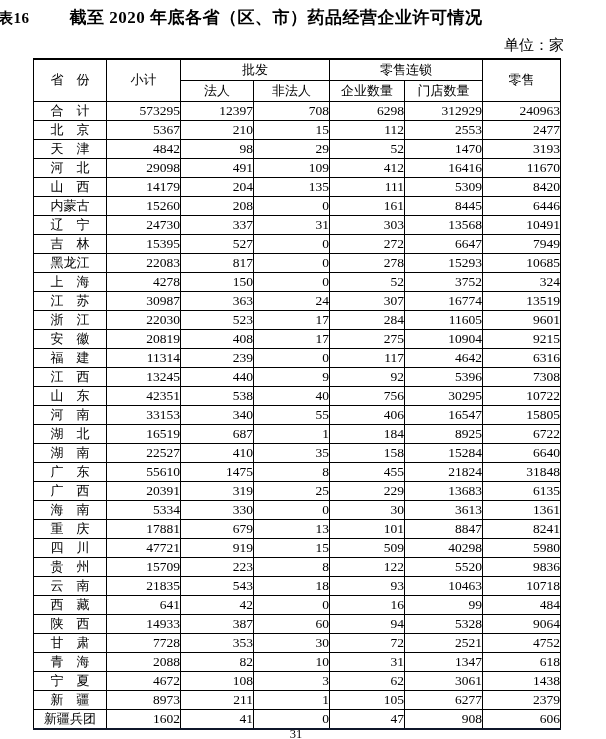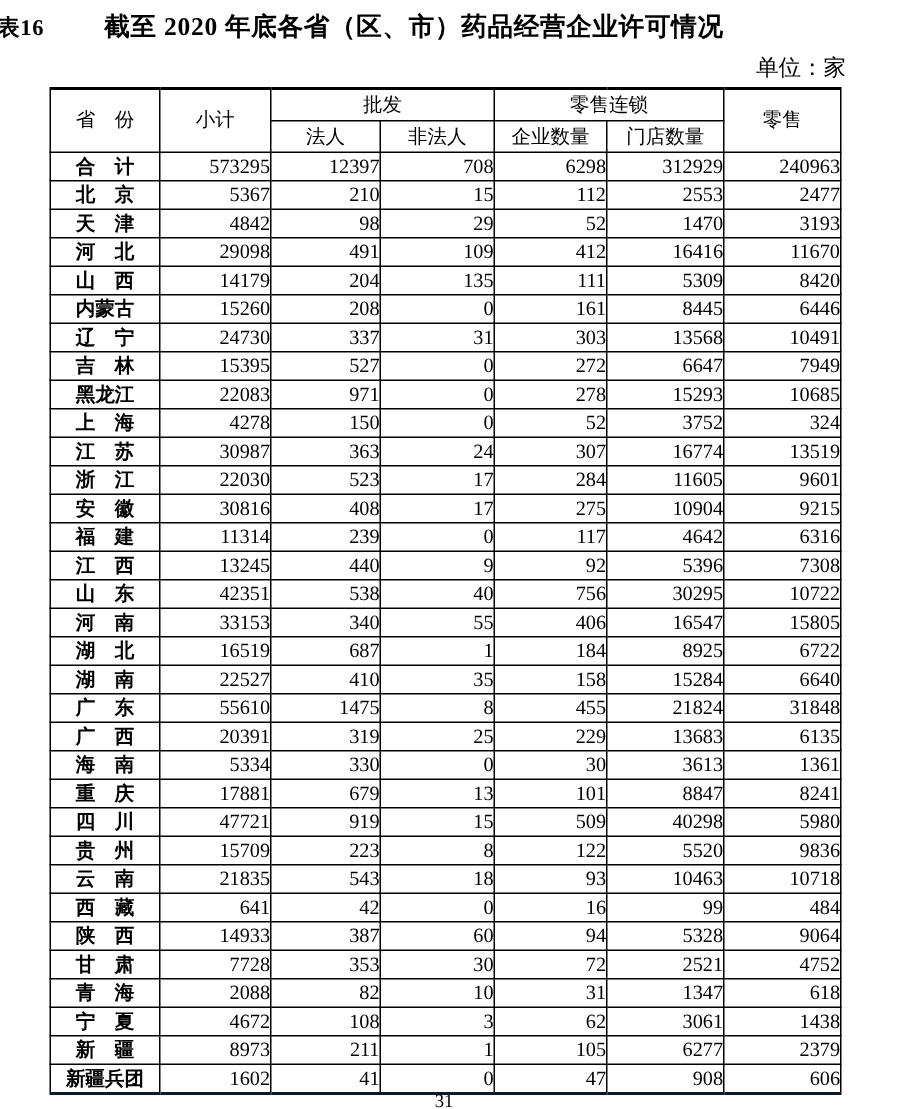--- a/index.html
+++ b/index.html
@@ -69,21 +69,20 @@
   th {
     font-weight: normal;
     font-size: 13px;
     text-align: center;
     vertical-align: middle;
   }
   td.province {
     font-size: 13px;
     text-align: center;
     vertical-align: middle;
-    font-weight: bold;
   }
   td.num {
     font-size: 13.5px;
     text-align: right;
     vertical-align: middle;
     padding-right: 10px;
   }
   .page-number {
     position: absolute;
     top: 727px;
@@ -198,21 +197,21 @@
           <td class="num">15395</td>
           <td class="num">527</td>
           <td class="num">0</td>
           <td class="num">272</td>
           <td class="num">6647</td>
           <td class="num">7949</td>
         </tr>
         <tr>
           <td class="province">黑龙江</td>
           <td class="num">22083</td>
-          <td class="num">971</td>
+          <td class="num">817</td>
           <td class="num">0</td>
           <td class="num">278</td>
           <td class="num">15293</td>
           <td class="num">10685</td>
         </tr>
         <tr>
           <td class="province">上　海</td>
           <td class="num">4278</td>
           <td class="num">150</td>
           <td class="num">0</td>
@@ -233,21 +232,21 @@
           <td class="province">浙　江</td>
           <td class="num">22030</td>
           <td class="num">523</td>
           <td class="num">17</td>
           <td class="num">284</td>
           <td class="num">11605</td>
           <td class="num">9601</td>
         </tr>
         <tr>
           <td class="province">安　徽</td>
-          <td class="num">30816</td>
+          <td class="num">20819</td>
           <td class="num">408</td>
           <td class="num">17</td>
           <td class="num">275</td>
           <td class="num">10904</td>
           <td class="num">9215</td>
         </tr>
         <tr>
           <td class="province">福　建</td>
           <td class="num">11314</td>
           <td class="num">239</td>

